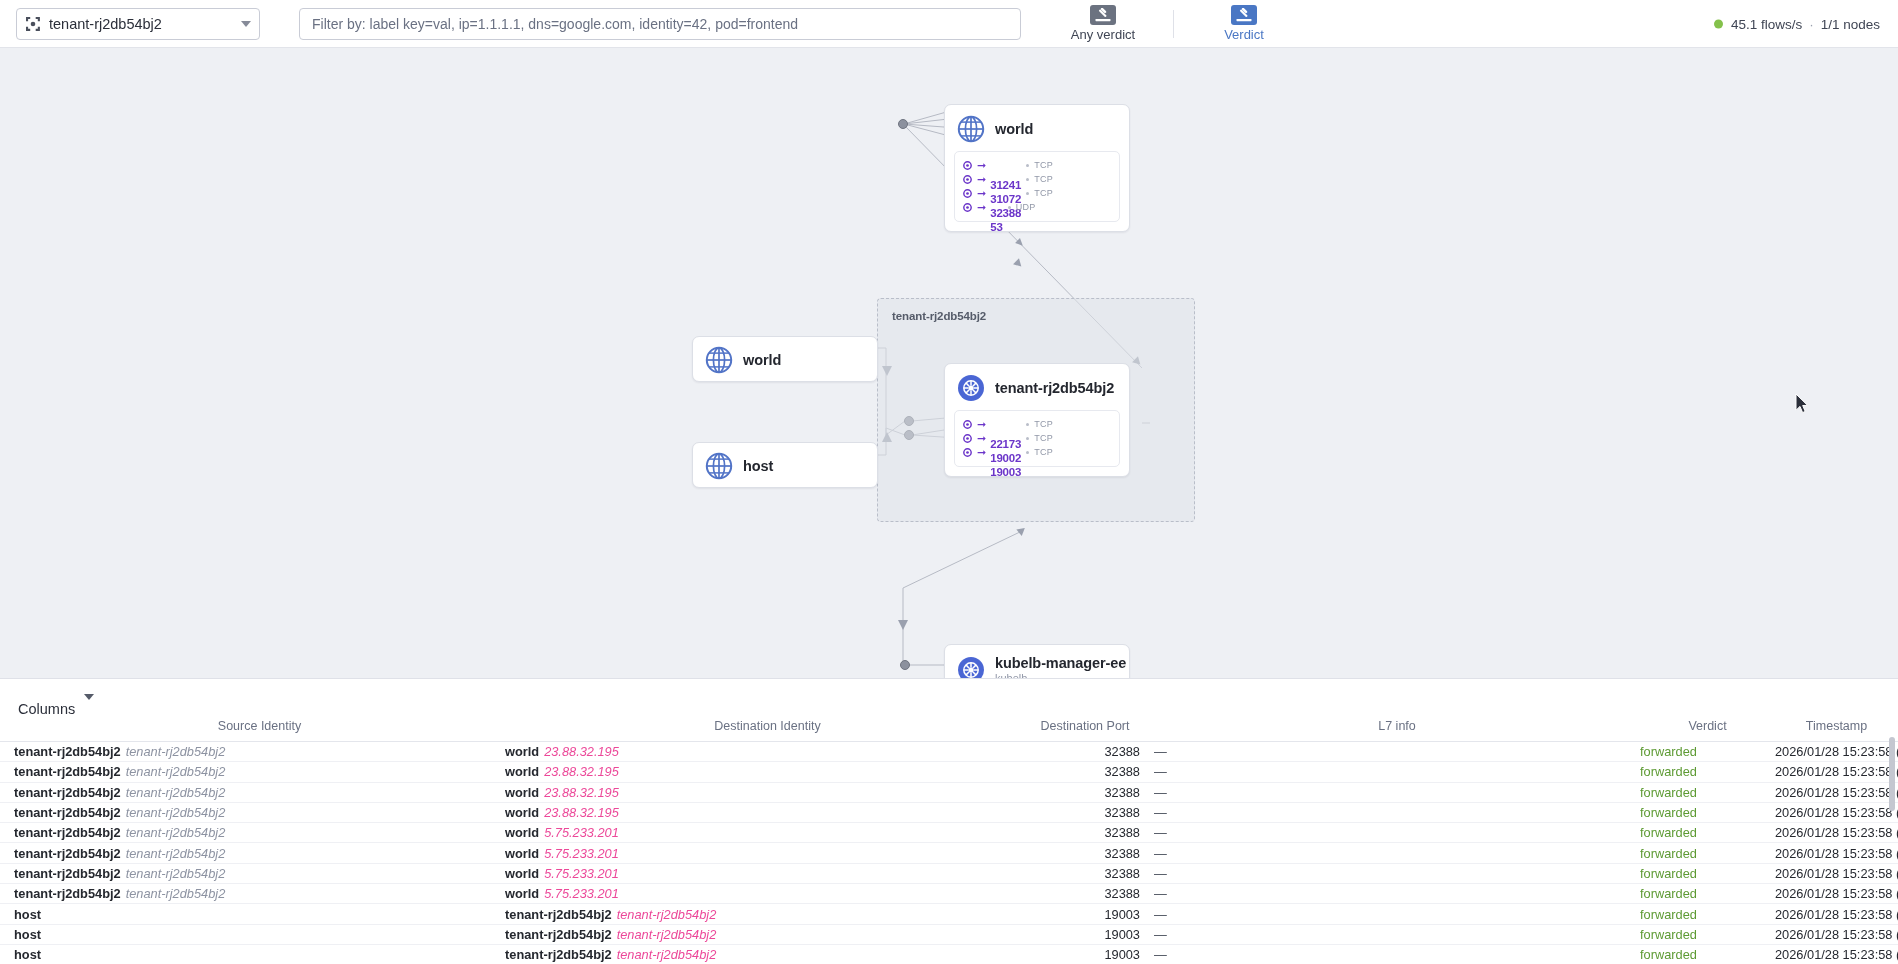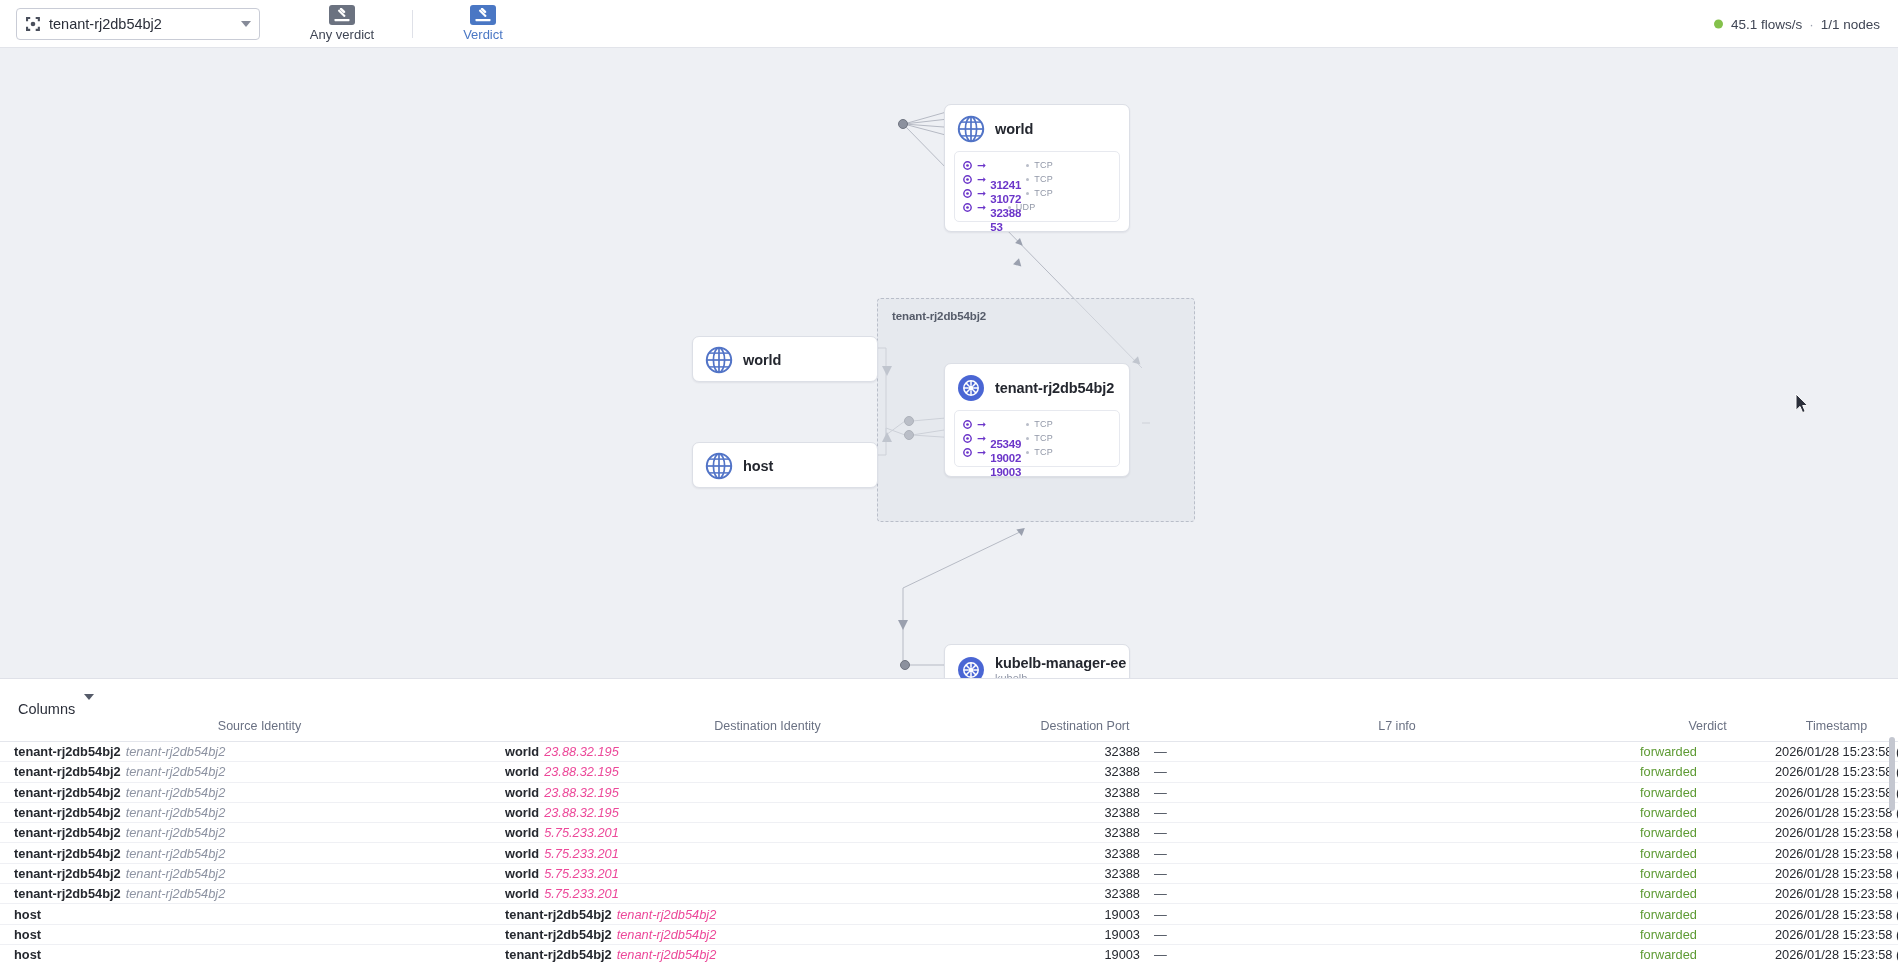--- a/index.html
+++ b/index.html
@@ -252,20 +252,21 @@
           <path d="M1 14.9h4.2v-2.1H3.1v-2.1H1z"></path>
           <path d="M14.9 14.9h-4.2v-2.1h2.1v-2.1h2.1z"></path>
           <circle cx="8" cy="8" r="2.3"></circle>
         </g>
       </svg>
     </span>
     <span class="ns-label">tenant-rj2db54bj2</span>
     <span class="caret"></span>
   </div>
 
+  <input class="filter-input" type="text" placeholder="Filter by: label key=val, ip=1.1.1.1, dns=google.com, identity=42, pod=frontend" style="">
 
   <div class="tool-btn gray">
     <span class="glyph gray">
       <svg width="16" height="14" viewBox="0 0 16 14">
         <g fill="#ffffff">
           <rect x="0.5" y="11" width="15" height="2.2" rx="0.6"></rect>
           <rect x="5.2" y="1.2" width="6.6" height="2.4" rx="1.1" transform="rotate(45 8.5 2.4)"></rect>
           <rect x="3.0" y="4.2" width="9.4" height="2.2" rx="0.8" transform="rotate(45 7.7 5.3)"></rect>
         </g>
       </svg>
@@ -485,21 +486,21 @@
     </div>
     <div class="ports">
       <div class="port-row">
         <span class="pic">
             <svg width="9" height="9" viewBox="0 0 10 10">
               <circle cx="5" cy="5" r="4.1" fill="none" stroke="#6b35c9" stroke-width="1.6"></circle>
               <circle cx="5" cy="5" r="1.5" fill="#6b35c9"></circle>
             </svg>
           </span>
         <span class="parrow">➞</span>
-        <span class="pnum">25349</span>
+        <span class="pnum">22173</span>
         <span class="pdot"></span>
         <span class="pproto">TCP</span>
       </div>
       <div class="port-row">
         <span class="pic">
             <svg width="9" height="9" viewBox="0 0 10 10">
               <circle cx="5" cy="5" r="4.1" fill="none" stroke="#6b35c9" stroke-width="1.6"></circle>
               <circle cx="5" cy="5" r="1.5" fill="#6b35c9"></circle>
             </svg>
           </span>

